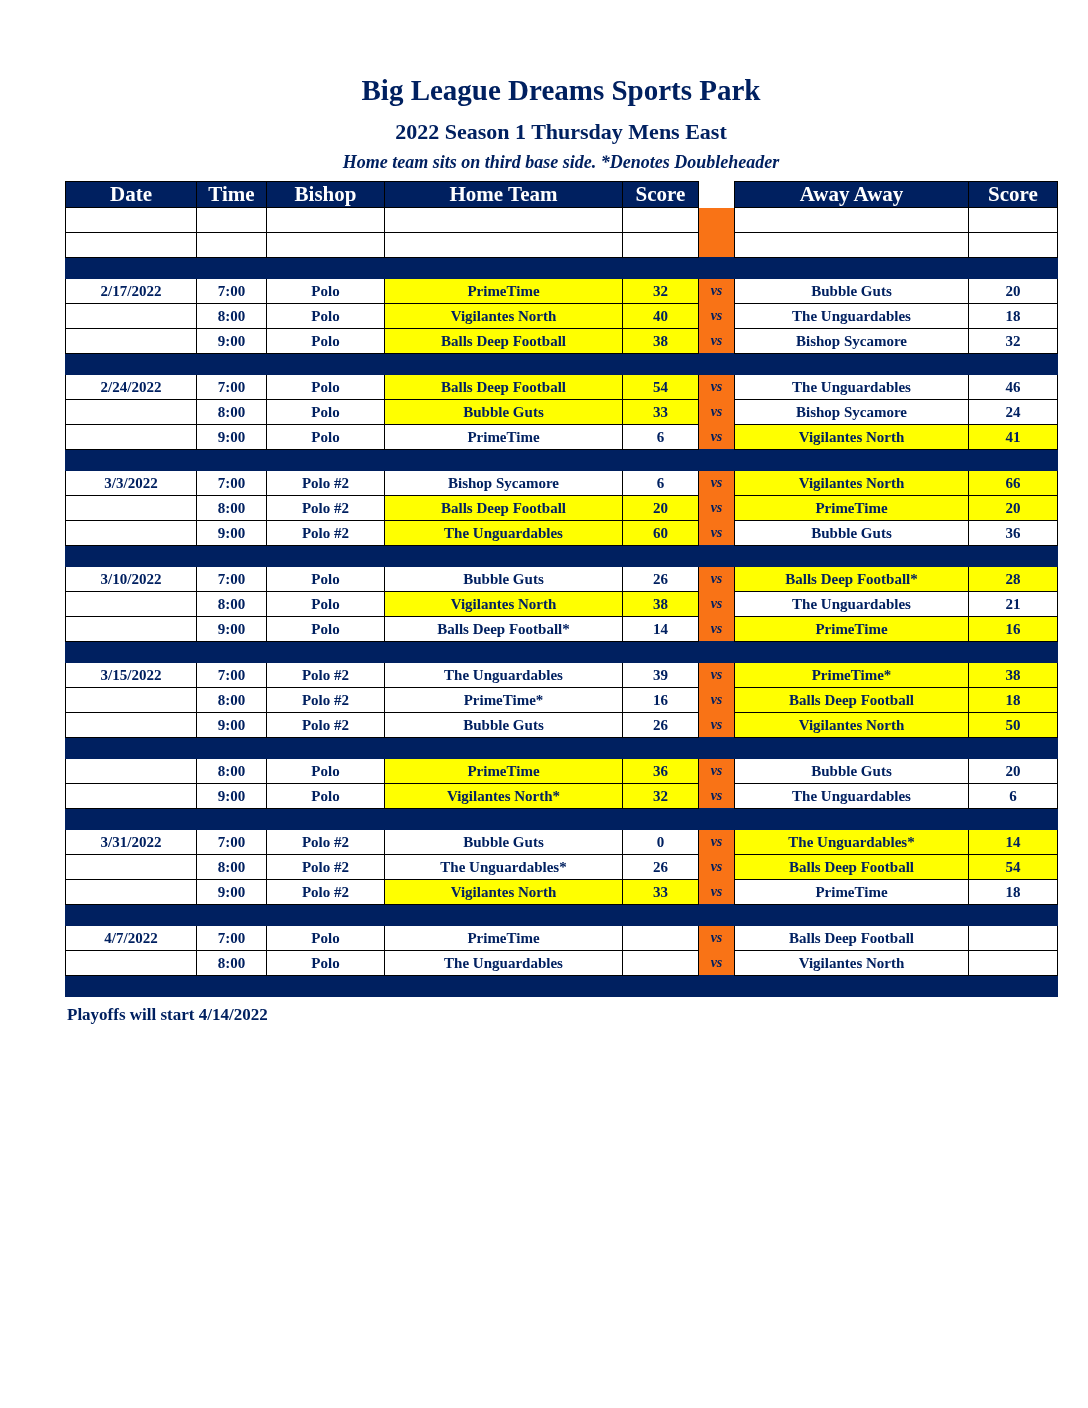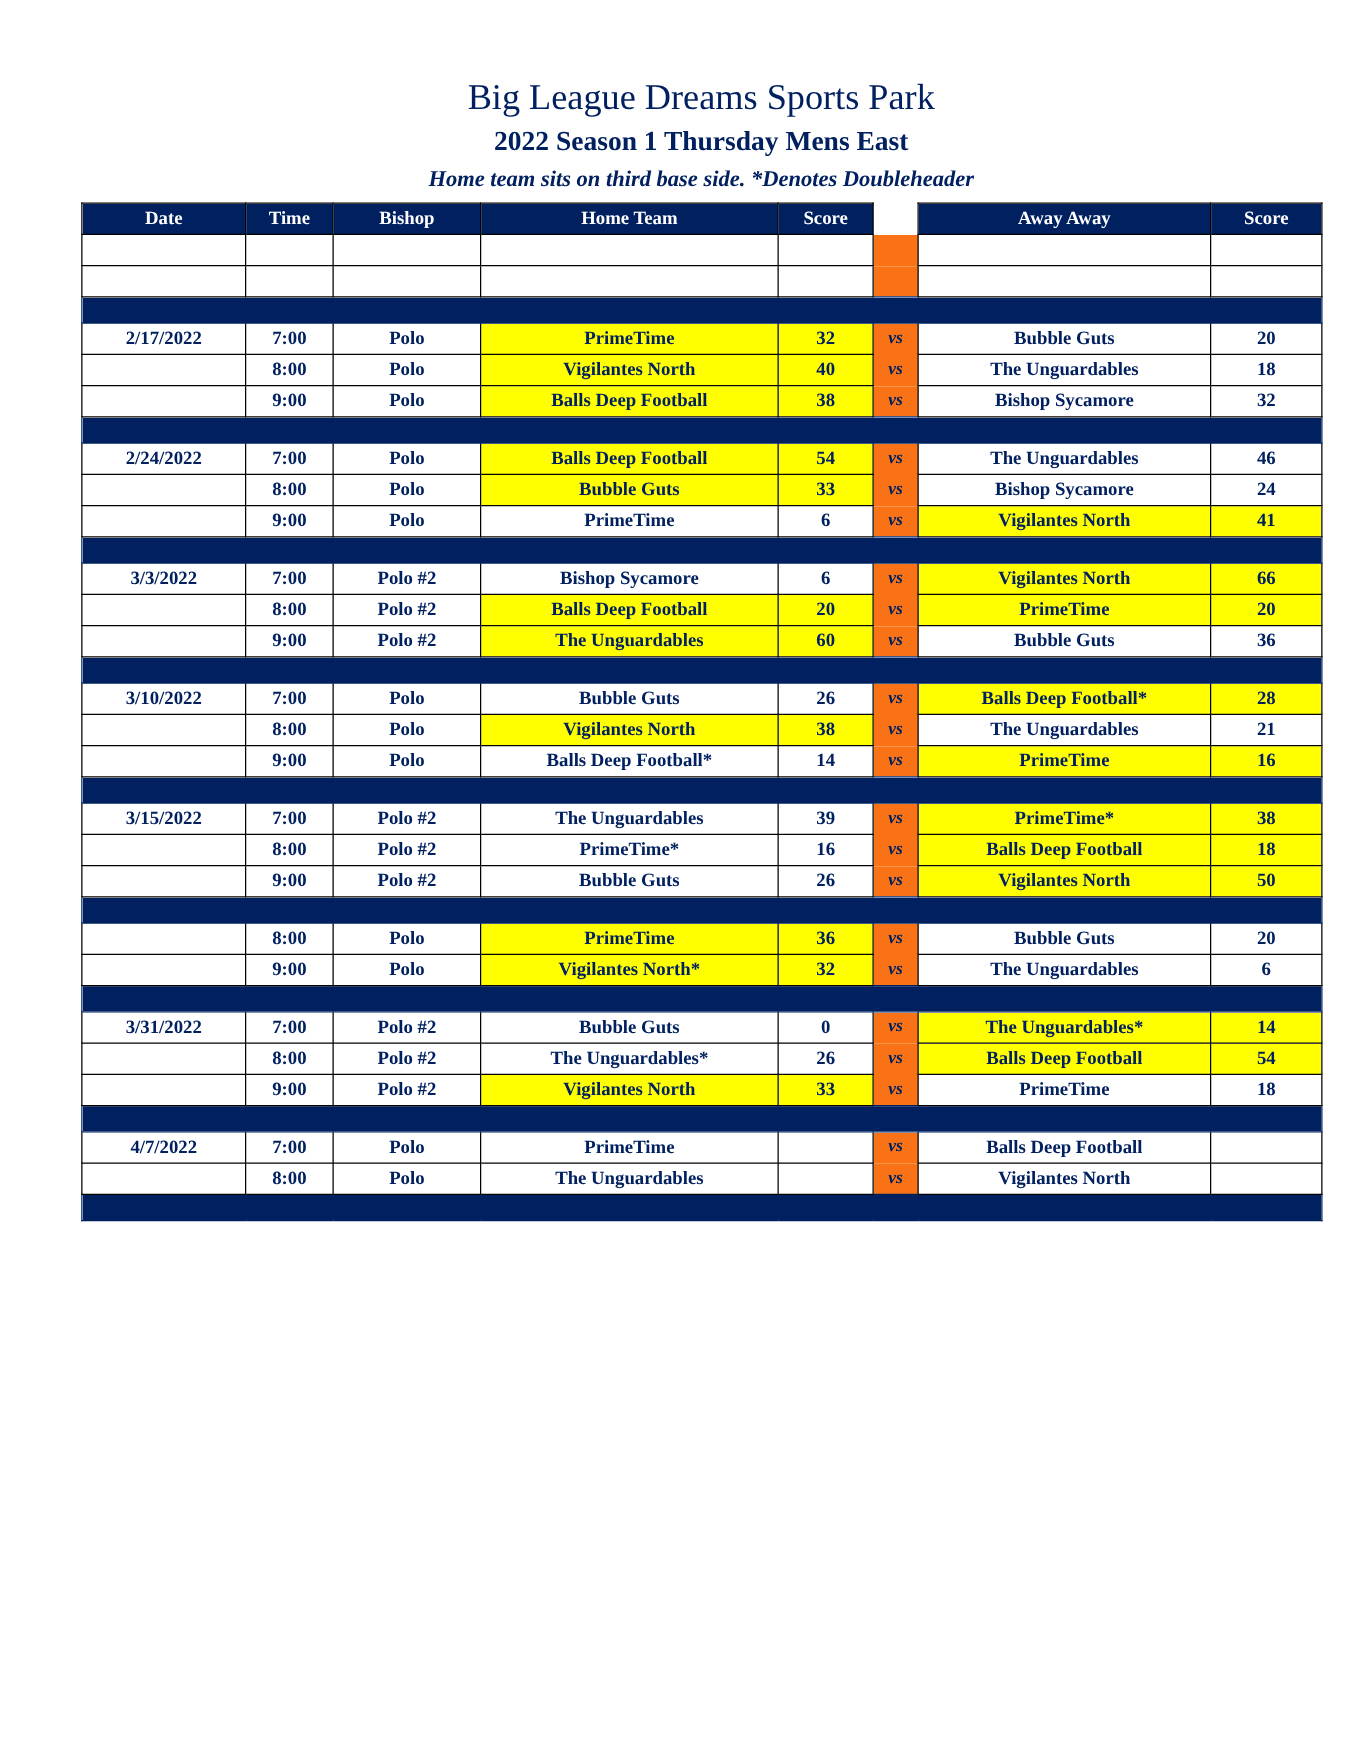--- a/index.html
+++ b/index.html
@@ -5,32 +5,32 @@
   :root { --navy:#002060; --hl:#ffff00; }
   * { box-sizing:border-box; }
   html, body { margin:0; padding:0; }
   body {
     width:1088px; height:1408px;
     background:#ffffff;
     font-family:"Liberation Serif", serif;
     color:var(--navy);
   }
   .content { width:992px; margin-left:65px; padding-top:62px; }
-  .title    { text-align:center; font-size:29px; font-weight:normal; margin:0; }
+  .title    { text-align:center; font-size:29px; font-weight:bold; margin:12px; }
   .subtitle { text-align:center; font-size:22px; font-weight:bold; margin:5px 0 0; }
   .note     { text-align:center; font-size:18px; font-weight:bold; font-style:italic; margin:7px 0 8px; }
   table { border-collapse:collapse; table-layout:fixed; width:992px; }
   td, th {
     height:25px; padding:0 2px;
     font-size:15px; font-weight:bold; text-align:center;
     color:var(--navy);
     border:1px solid #000;
     white-space:nowrap; overflow:hidden;
   }
-  thead th { background:var(--navy); color:#ffffff; font-size:15px; }
+  thead th { background:var(--navy); color:#ffffff; font-size:21px; }
   th.h-vs  { background:#ffffff; border:none; }
   td.c-vs  { border:none; background:#f97316; font-style:italic; font-size:14px; }
   tr.sep-row td { height:21px; background:var(--navy); border:1px solid var(--navy); }
   td.hl { background:var(--hl); }
   .footer { font-size:17px; font-weight:bold; margin:8px 0 0 2px; }
 </style>
 </head>
 <body>
 
 <div class="content">
@@ -325,13 +325,14 @@
           <td class="c-vs">vs</td>
           <td class="c-away">Vigilantes North</td>
           <td class="c-ascore"></td>
         </tr>
         <tr class="sep-row">
           <td colspan="8"></td>
         </tr>
       </tbody>
   </table>
 
+  <div class="footer">Playoffs will start 4/14/2022</div>
 </div>
 
 </body></html>

